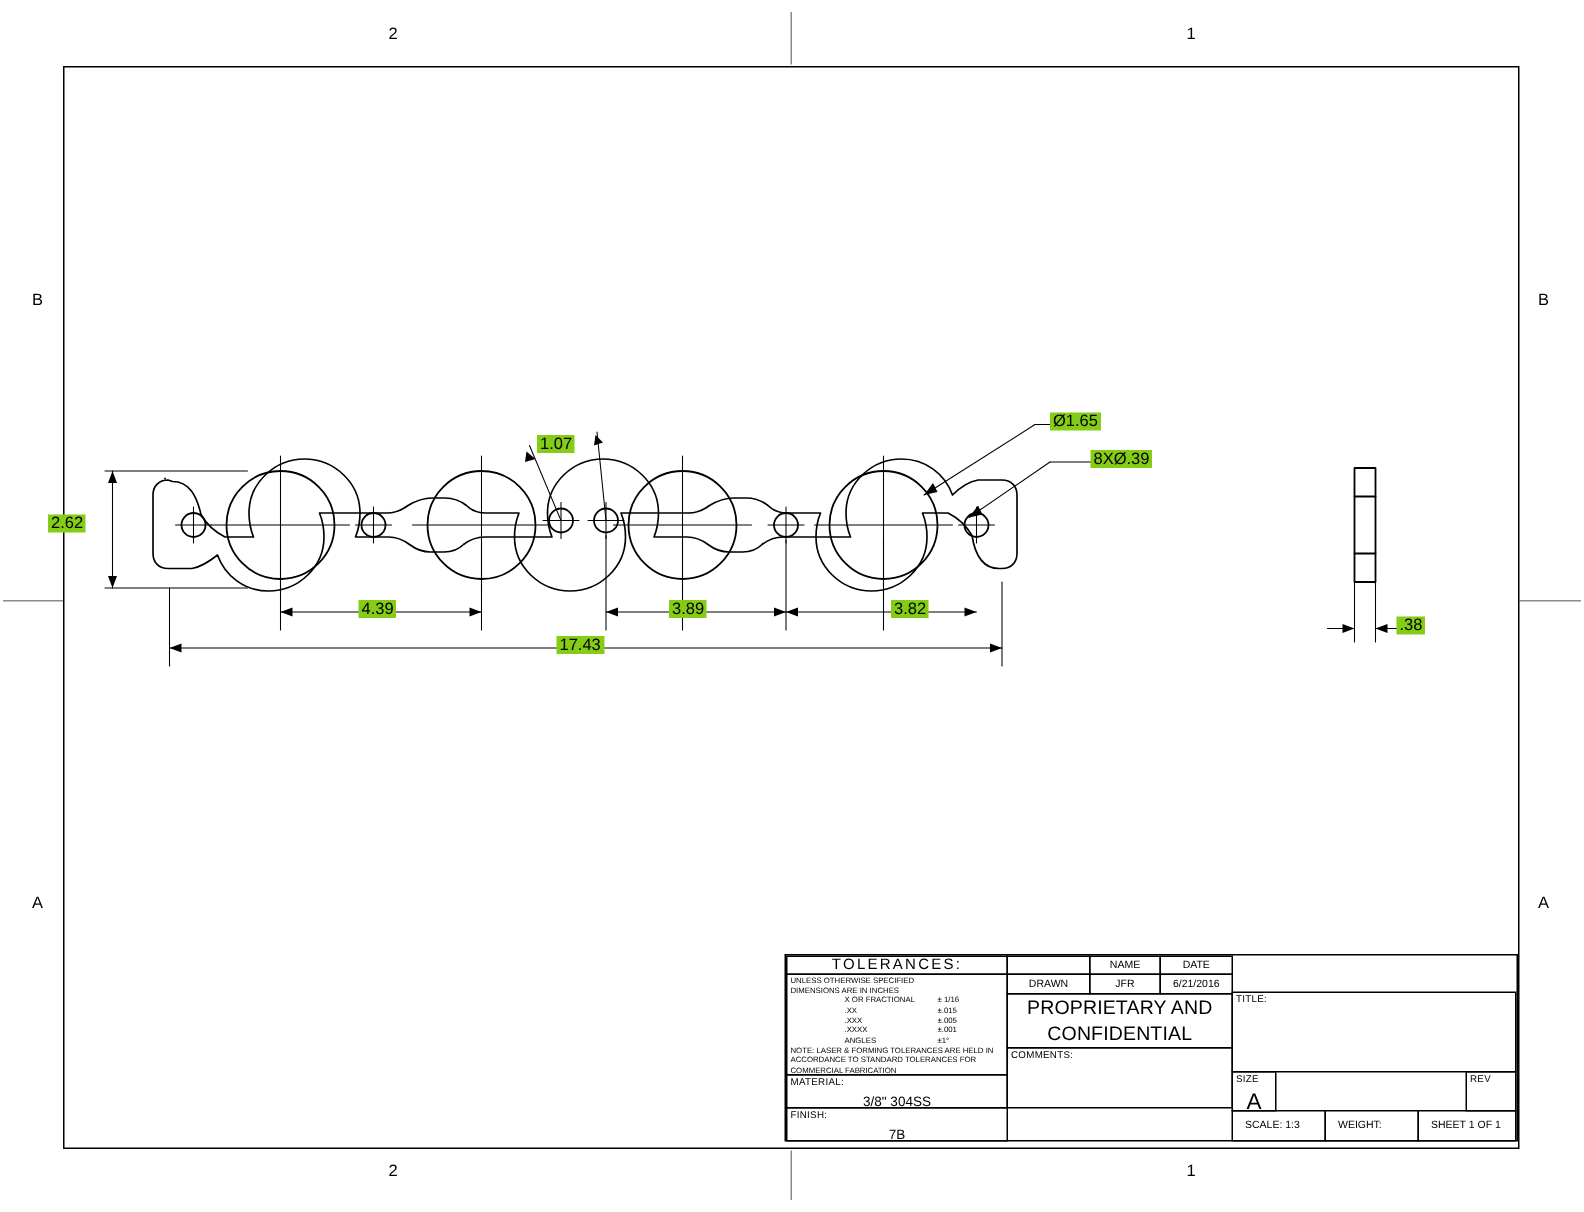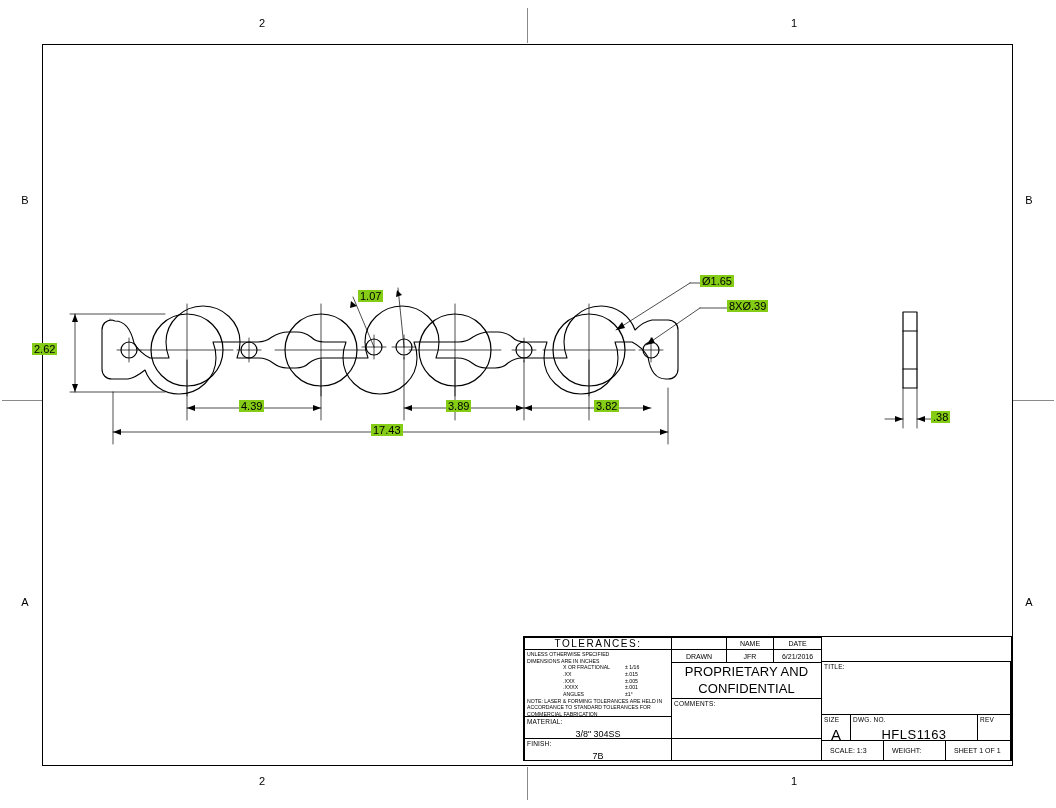--- a/index.html
+++ b/index.html
@@ -386,24 +386,20 @@
 
     <div class="cell c-title">
       <span class="lbl">TITLE:</span>
       <span></span>
     </div>
 
     <div class="cell c-size">
       <div class="lbl">SIZE</div>
       <div class="sizeval">A</div>
     </div>
-    <div class="cell c-dwgno">
-      <div class="lbl">DWG.  NO.</div>
-      <div class="dwgval">HFLS1163</div>
-    </div>
     <div class="cell c-rev">
       <div class="lbl">REV</div>
       <div class="big"></div>
     </div>
 
     <div class="cell c-scale">SCALE: 1:3</div>
     <div class="cell c-weight">WEIGHT:</div>
     <div class="cell c-sheet">SHEET 1 OF 1</div>
   </div>
 

